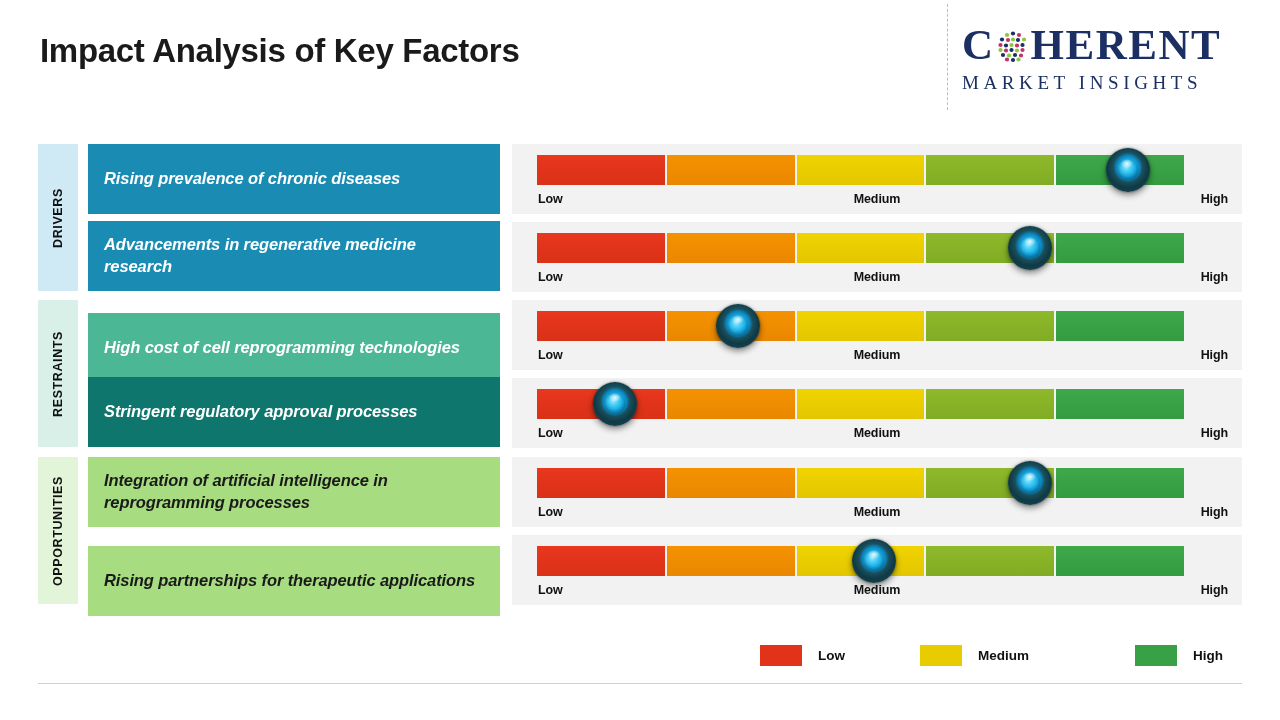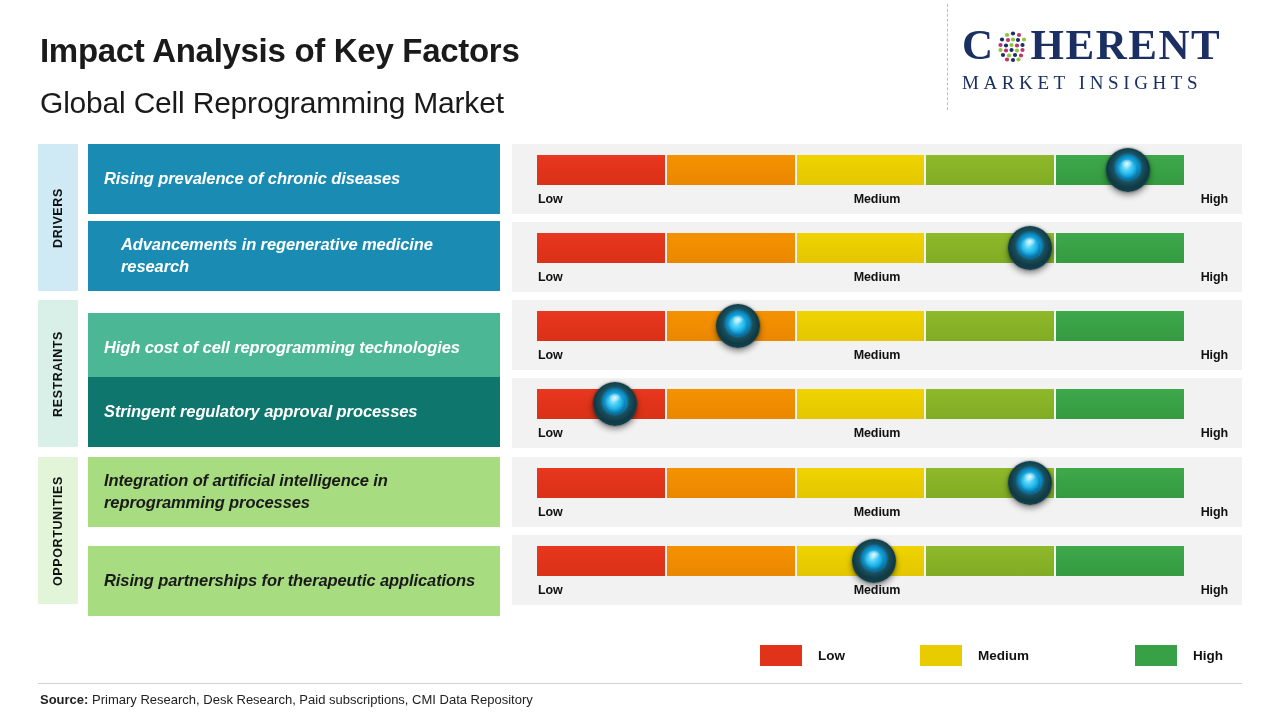--- a/index.html
+++ b/index.html
@@ -140,21 +140,20 @@
   }
   .footer-src b { font-weight: bold; }
 </style>
 </head>
 <body>
 
 <div id="root">
 
   <div class="header">
     <div class="title-main">Impact Analysis of Key Factors</div>
-    <div class="title-sub">Global Cell Reprogramming Market</div>
 
     <div class="logo-divider"></div>
 
     <div class="logo-block">
       <div class="logo-row1">
         <span class="logo-c">C</span><span class="logo-globe">
           <svg width="34" height="34" viewBox="0 0 34 34">
             <circle cx="17" cy="17" r="16" fill="#ffffff"></circle>
             <g>
               <circle cx="17" cy="3.5" r="2.1" fill="#1b2f63"></circle>
@@ -210,21 +209,21 @@
           <div class="seg s3"></div>
           <div class="seg s4"></div>
           <div class="seg s5"></div>
           <div class="marker" style="left: 91%;"></div>
         </div>
         <div class="scale-lab scale-low" style="top: 48px;">Low</div>
         <div class="scale-lab scale-med" style="top: 48px;">Medium</div>
         <div class="scale-lab scale-high" style="top: 48px;">High</div>
       </div>
       <div class="factor-box" style="top: 221px; height: 70px; background: rgb(26, 140, 180);">
-        <div class="factor-text" style="color: rgb(255, 255, 255); margin-left: 17px;">Advancements in regenerative medicine research</div>
+        <div class="factor-text" style="color: rgb(255, 255, 255);">Advancements in regenerative medicine research</div>
       </div>
       <div class="gauge-panel" style="top: 222px; height: 70px;">
         <div class="gauge-bar">
           <div class="seg s1"></div>
           <div class="seg s2"></div>
           <div class="seg s3"></div>
           <div class="seg s4"></div>
           <div class="seg s5"></div>
           <div class="marker" style="left: 76%;"></div>
         </div>
@@ -307,17 +306,14 @@
         <span class="legend-swatch" style="background: rgb(233, 204, 0);"></span>
         <span class="legend-text">Medium</span>
       </div>
       <div class="legend-item" style="left: 375px;">
         <span class="legend-swatch" style="background: rgb(57, 161, 69);"></span>
         <span class="legend-text">High</span>
       </div>
     </div>
 
   <div class="footer-rule"></div>
-  <div class="footer-src">
-    <b>Source:</b><span> Primary Research, Desk Research, Paid subscriptions, CMI Data Repository</span>
-  </div>
 
 </div>
 
 </body></html>

